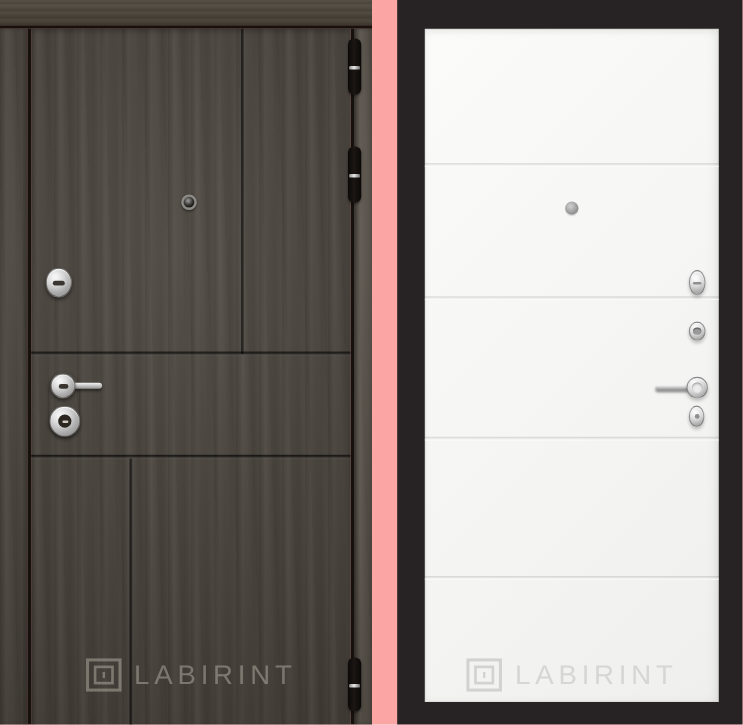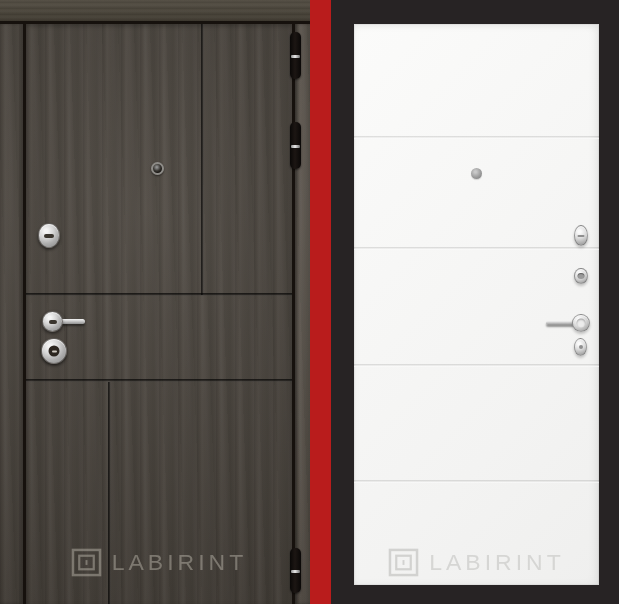--- a/index.html
+++ b/index.html
@@ -1,17 +1,17 @@
 <!DOCTYPE html>
 <html><head>
 <meta charset="utf-8">
 <style>
   html,body{margin:0;padding:0;background:#ffffff;}
   .stage{
-    position:relative;width:619px;height:604px;overflow:hidden;background:#b91c1c;
+    position:relative;width:619px;height:604px;overflow:hidden;background:#fca5a5;
     font-family:"Liberation Sans",sans-serif;
   }
   .abs{position:absolute;}
 
   
   .panel-left{left:0;top:0;width:310px;height:604px;}
   .wood{
     background-color:#4b453e;
     background-image:
       radial-gradient(ellipse 150% 95% at 45% 32%, rgba(255,255,255,0.055), rgba(0,0,0,0.16) 88%),

